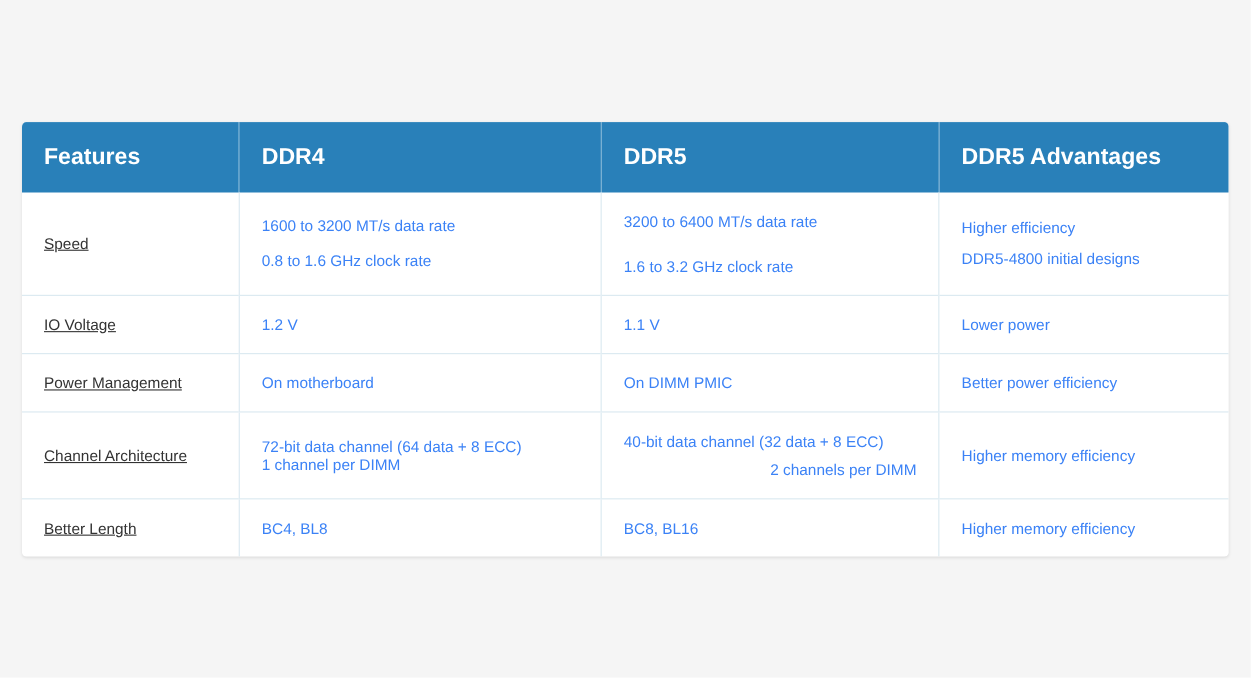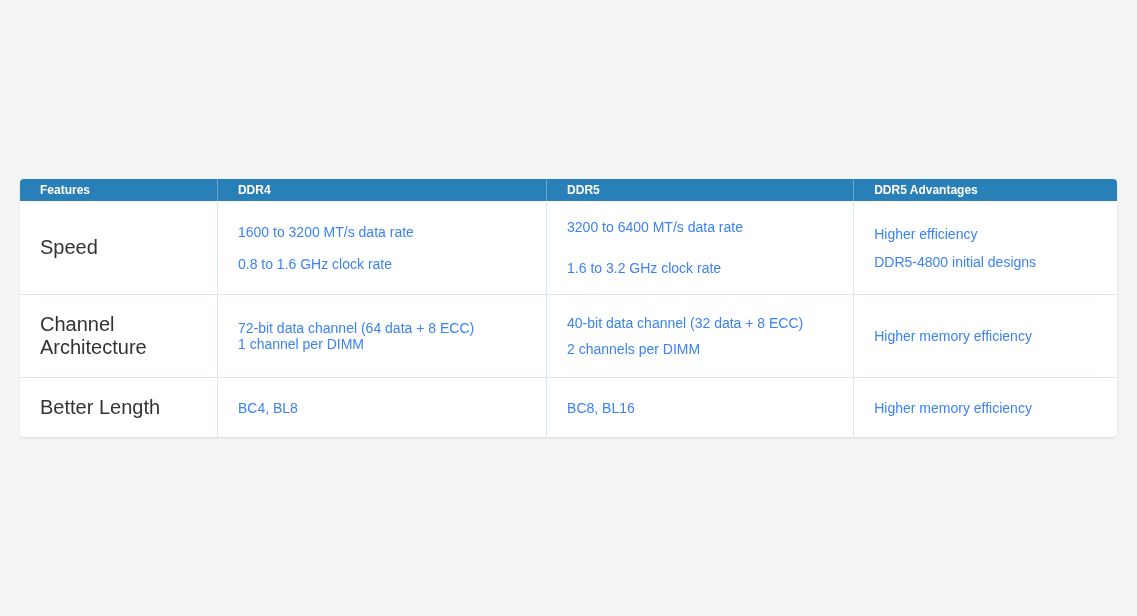--- a/index.html
+++ b/index.html
@@ -31,23 +31,23 @@
       border-collapse: collapse;
       table-layout: fixed;
     }
 
     thead tr {
       background-color: #2980b9;
       color: #fff;
     }
 
     thead th {
-      padding: 4px 20px;
+      padding: 20px 20px;
       text-align: left;
-      font-size: 12px;
+      font-size: 21px;
       font-weight: 600;
       border-right: 1px solid rgba(255,255,255,0.3);
     }
 
     thead th:last-child {
       border-right: none;
     }
 
     tbody tr {
       border-bottom: 1px solid #d9e8f0;
@@ -64,21 +64,22 @@
       color: #3b82f6;
       border-right: 1px solid #d9e8f0;
     }
 
     tbody td:last-child {
       border-right: none;
     }
 
     tbody td:first-child {
       color: #333;
-      font-size: 20px;
+      font-size: 14px;
+      text-decoration: underline;
     }
 
     col.col1 { width: 18%; }
     col.col2 { width: 30%; }
     col.col3 { width: 28%; }
     col.col4 { width: 24%; }
   </style>
 </head>
 <body>
 
@@ -108,28 +109,40 @@
           <td>
             <p>3200 to 6400 MT/s data rate</p>
             <p style="margin-top: 25px;">1.6 to 3.2 GHz clock rate</p>
           </td>
           <td>
             <p>Higher efficiency</p>
             <p style="margin-top: 12px;">DDR5-4800 initial designs</p>
           </td>
         </tr>
         <tr>
+          <td>IO Voltage</td>
+          <td>1.2 V</td>
+          <td>1.1 V</td>
+          <td>Lower power</td>
+        </tr>
+        <tr>
+          <td>Power Management</td>
+          <td>On motherboard</td>
+          <td>On DIMM PMIC</td>
+          <td>Better power efficiency</td>
+        </tr>
+        <tr>
           <td>Channel Architecture</td>
           <td>
             <p>72-bit data channel (64 data + 8 ECC)</p>
             <p style="margin-top: 0;">1 channel per DIMM</p>
           </td>
           <td>
             <p>40-bit data channel (32 data + 8 ECC)</p>
-            <p style="margin-top: 10px;">2 channels per DIMM</p>
+            <p style="margin-top: 10px; text-align: right;">2 channels per DIMM</p>
           </td>
           <td>Higher memory efficiency</td>
         </tr>
         <tr>
           <td>Better Length</td>
           <td>BC4, BL8</td>
           <td>BC8, BL16</td>
           <td>Higher memory efficiency</td>
         </tr>
       </tbody>

